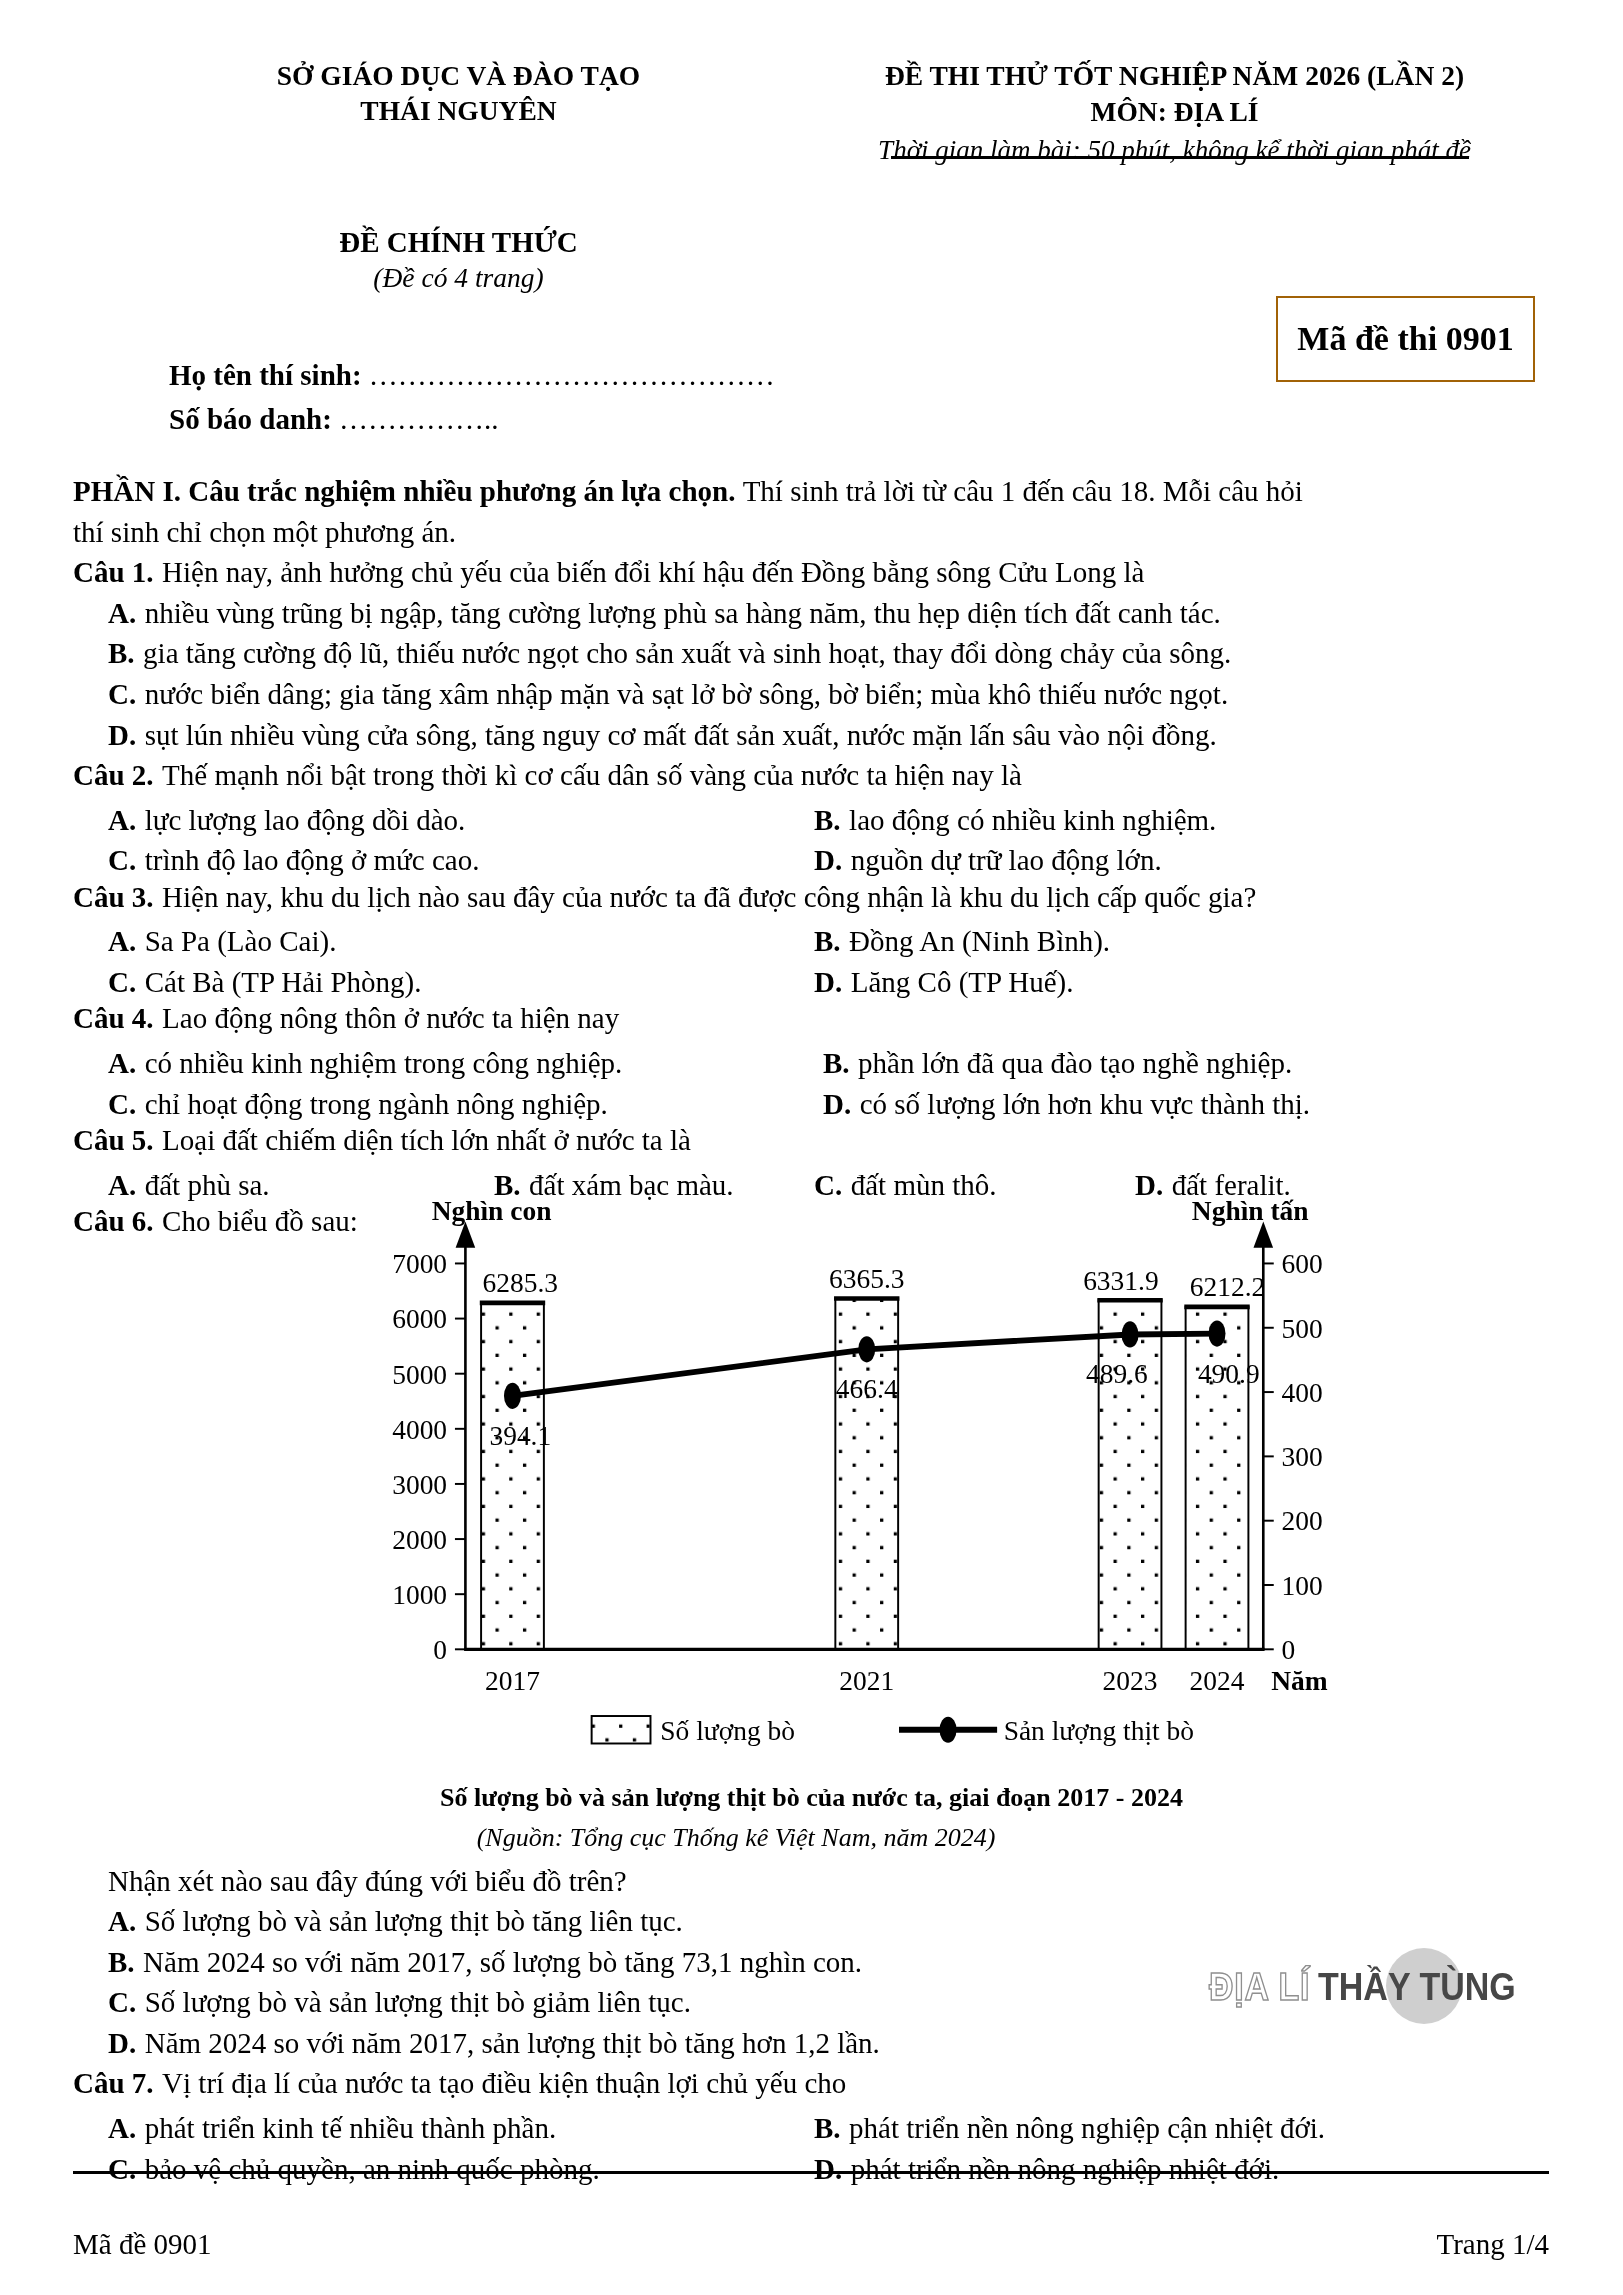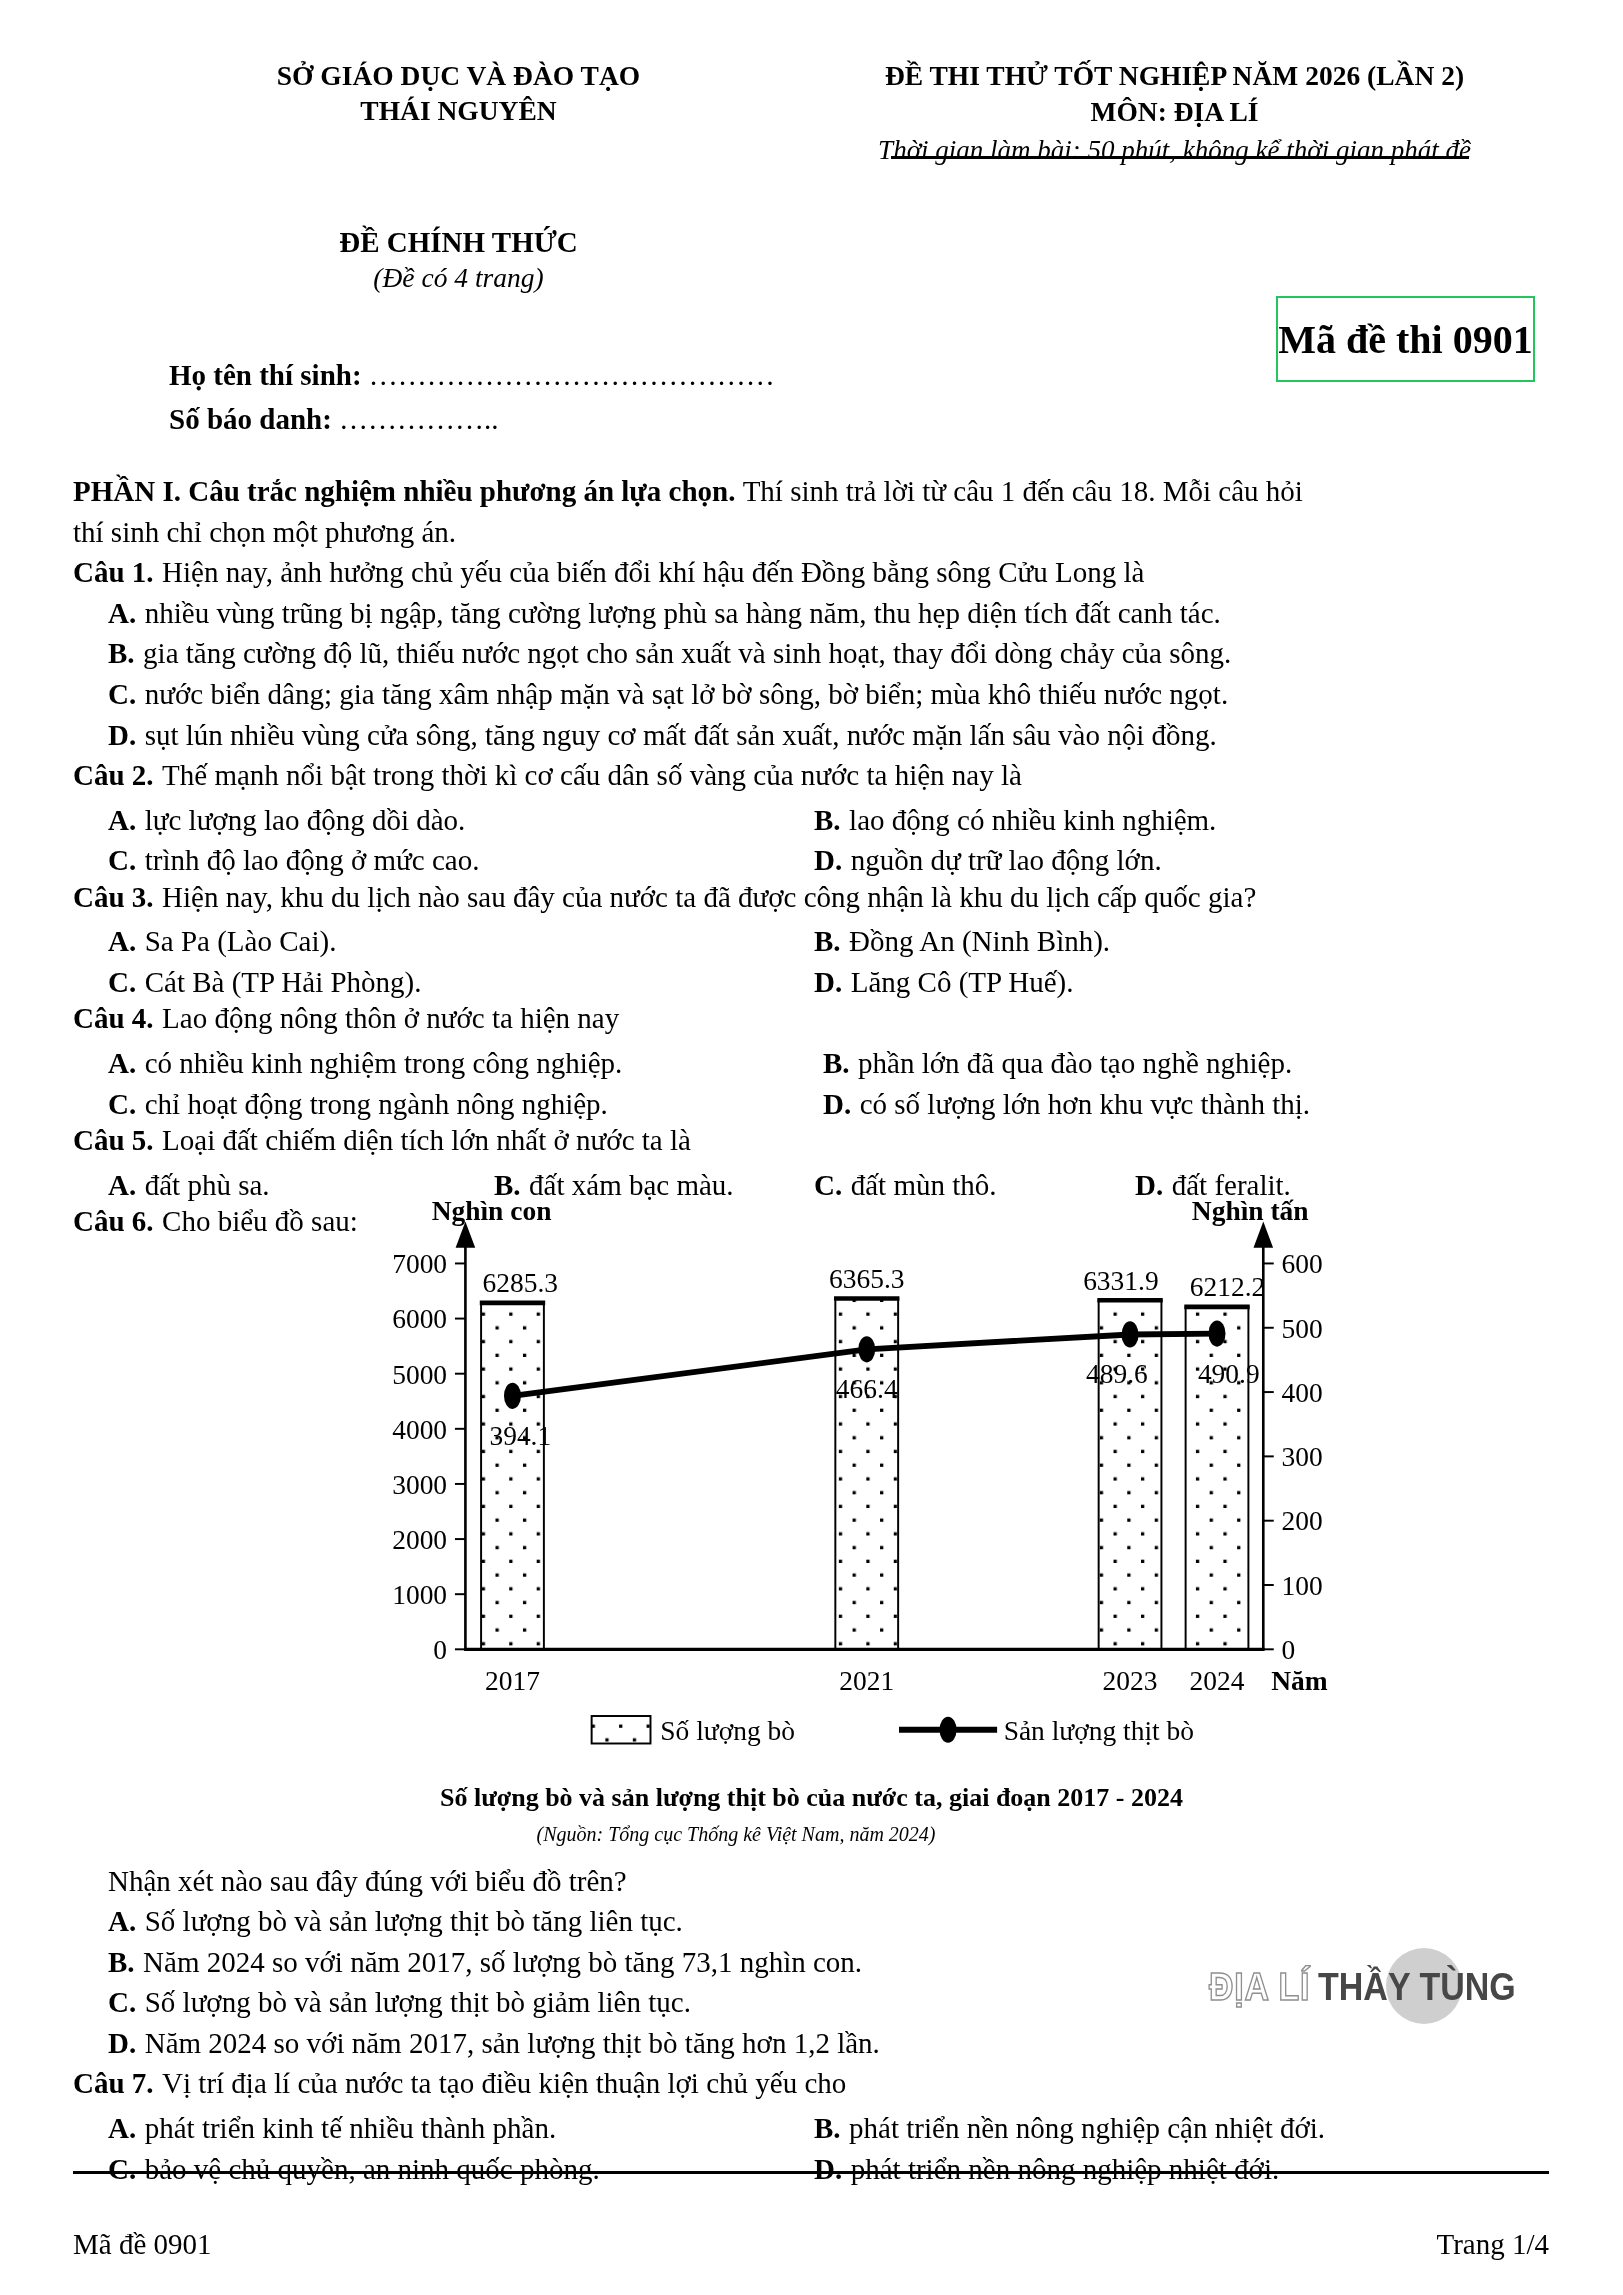--- a/index.html
+++ b/index.html
@@ -8,22 +8,22 @@
   .ln{position:absolute;left:0;width:1623px;font-size:29px;white-space:nowrap;line-height:1.25;margin-top:31px;}
   .b{font-weight:bold;}
   .i{font-style:italic;}
   .center{text-align:center;}
   .h41{font-size:27.5px;}
   .qn{font-weight:bold;margin-right:8.5px;}
   .opt{position:absolute;top:4px;white-space:nowrap;}
   .opt b{margin-right:8.5px;}
   .hr{position:absolute;background:#000;}
   .codebox{position:absolute;left:1276px;top:296px;width:255px;height:82px;
-           border:2px solid #22c55e;display:flex;align-items:center;justify-content:center;
-           font-weight:bold;font-size:40px;}
+           border:2px solid #a16207;display:flex;align-items:center;justify-content:center;
+           font-weight:bold;font-size:34px;}
   .wm-circle{position:absolute;left:1386px;top:1948px;width:76px;height:76px;
              border-radius:50%;background:#c7c7c7;opacity:.85;}
   .wm-text{position:absolute;left:1209px;top:1968px;font-family:"Liberation Sans",sans-serif;
            font-weight:bold;font-size:34px;white-space:nowrap;transform:scaleY(1.12);}
   .wm1{color:#ffffff;-webkit-text-stroke:1.3px #8f8f8f;letter-spacing:0.7px;margin-right:7.9px;}
   .wm2{color:#474747;letter-spacing:0px;}
   #chart-slot{position:absolute;left:366px;top:1198px;width:981px;height:556px;}
   svg text{font-family:"Liberation Serif",serif;}
 </style>
 </head>
@@ -185,21 +185,21 @@
         <text x="1168.26" y="752" font-size="42" fill="#000" text-anchor="middle">2023</text>
         <text x="1301.24" y="752" font-size="42" fill="#000" text-anchor="middle">2024</text>
         <text x="1384" y="752" font-size="42" fill="#000" text-anchor="start" font-weight="bold">Năm</text>
         <rect x="345" y="792" width="90" height="42" fill="url(#dots)" stroke="#000" stroke-width="3"></rect>
         <text x="450" y="828" font-size="42" fill="#000" text-anchor="start">Số lượng bò</text>
         <line x1="815" y1="813" x2="965" y2="813" stroke="#000" stroke-width="9"></line>
         <ellipse cx="890" cy="813" rx="13" ry="20" fill="#000"></ellipse>
         <text x="975" y="828" font-size="42" fill="#000" text-anchor="start">Sản lượng thịt bò</text>
       </svg></div>
   <div class="ln b center" style="left:0;top:1751px;width:1623px;font-size:26px">Số lượng bò và sản lượng thịt bò của nước ta, giai đoạn 2017 - 2024</div>
-  <div class="ln i center" style="left:0;top:1791px;width:1472px;font-size:20px">(Nguồn: Tổng cục Thống kê Việt Nam, năm 2024)</div>
+  <div class="ln i center" style="left:0;top:1791px;width:1472px;font-size:26px">(Nguồn: Tổng cục Thống kê Việt Nam, năm 2024)</div>
 
   <div class="ln" style="left:108px;top:1832px">Nhận xét nào sau đây đúng với biểu đồ trên?</div>
   <div class="ln" style="left:108px;top:1872px"><b class="qn">A.</b><span>Số lượng bò và sản lượng thịt bò tăng liên tục.</span></div>
   <div class="ln" style="left:108px;top:1913px"><b class="qn">B.</b><span>Năm 2024 so với năm 2017, số lượng bò tăng 73,1 nghìn con.</span></div>
   <div class="ln" style="left:108px;top:1953px"><b class="qn">C.</b><span>Số lượng bò và sản lượng thịt bò giảm liên tục.</span></div>
   <div class="ln" style="left:108px;top:1994px"><b class="qn">D.</b><span>Năm 2024 so với năm 2017, sản lượng thịt bò tăng hơn 1,2 lần.</span></div>
 
   <div class="wm-circle"></div>
   <div class="wm-text">
     <span class="wm1">ĐỊA LÍ</span><span class="wm2">THẦY TÙNG</span>

